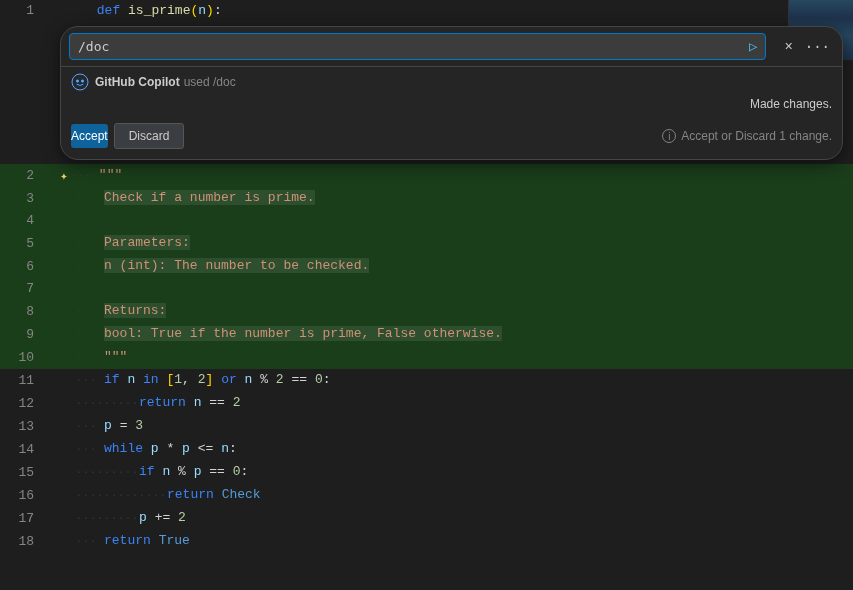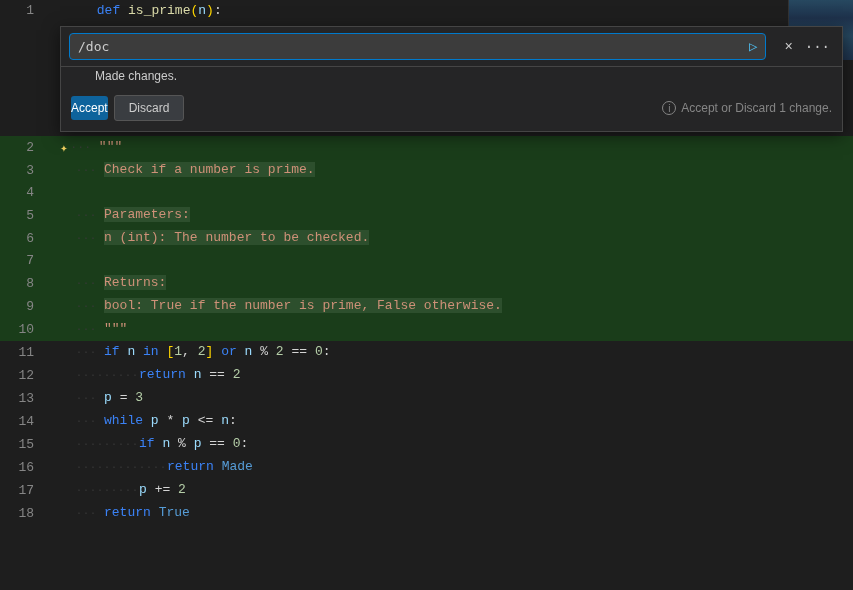--- a/index.html
+++ b/index.html
@@ -45,21 +45,21 @@
       flex: 1;
       line-height: 22px;
       white-space: pre;
     }
 
     
     .copilot-panel {
       position: relative;
       background: #252526;
       border: 1px solid #454545;
-      border-radius: 0;
+      border-radius: 18px;
       margin: 4px 10px 4px 60px;
       z-index: 10;
       box-shadow: 0 4px 16px rgba(0,0,0,0.5);
     }
 
     .copilot-input-row {
       display: flex;
       align-items: center;
       padding: 6px 8px;
       border-bottom: 1px solid #454545;
@@ -135,20 +135,21 @@
       color: #858585;
       font-family: -apple-system, BlinkMacSystemFont, 'Segoe UI', sans-serif;
       font-size: 12px;
     }
 
     .made-changes-row {
       padding: 2px 10px 8px 34px;
       font-family: -apple-system, BlinkMacSystemFont, 'Segoe UI', sans-serif;
       font-size: 12px;
       color: #cccccc;
+      text-align: right;
     }
 
     .buttons-row {
       display: flex;
       align-items: center;
       padding: 4px 10px 10px 10px;
     }
 
     .btn-accept {
       background: #0e639c;
@@ -289,20 +290,31 @@
 
     <div class="copilot-input-row">
       <div class="input-wrapper">
         <input class="copilot-input" type="text" value="/doc" style="">
         <span class="send-icon">▷</span>
       </div>
       <span class="close-icon">×</span>
       <span class="more-icon">···</span>
     </div>
 
+    <div class="copilot-info-row">
+
+      <svg class="copilot-avatar" viewBox="0 0 18 18" fill="none" xmlns="http://www.w3.org/2000/svg">
+        <circle cx="9" cy="9" r="8" fill="#24292e" stroke="#58a6ff" stroke-width="1"></circle>
+        <circle cx="6.5" cy="8" r="1.5" fill="#58a6ff"></circle>
+        <circle cx="11.5" cy="8" r="1.5" fill="#58a6ff"></circle>
+        <path d="M6 11.5 Q9 13.5 12 11.5" stroke="#58a6ff" stroke-width="1" fill="none" stroke-linecap="round"></path>
+      </svg>
+      <span class="copilot-name">GitHub Copilot</span>
+      <span class="copilot-used-text">used /doc</span>
+    </div>
 
     <div class="made-changes-row">Made changes.</div>
 
     <div class="buttons-row">
       <button class="btn-accept">Accept</button>
       <button class="btn-discard">Discard</button>
       <div class="accept-discard-info">
         <span class="info-circle">i</span>
         <span>Accept or Discard 1 change.</span>
       </div>
@@ -391,21 +403,21 @@
       <div class="code-line">
         <span class="line-number">15</span>
         <span class="diff-marker"></span>
         <span style="width: 16px; display: inline-block;"></span>
         <span class="line-content"><span class="dots">·········</span><span class="kw">if</span> <span class="var">n</span> <span class="op">%</span> <span class="var">p</span> <span class="op">==</span> <span class="num">0</span><span class="op">:</span></span>
       </div>
       <div class="code-line">
         <span class="line-number">16</span>
         <span class="diff-marker"></span>
         <span style="width: 16px; display: inline-block;"></span>
-        <span class="line-content"><span class="dots">·············</span><span class="kw">return</span> <span class="bool-val">Made</span></span>
+        <span class="line-content"><span class="dots">·············</span><span class="kw">return</span> <span class="bool-val">Check</span></span>
       </div>
       <div class="code-line">
         <span class="line-number">17</span>
         <span class="diff-marker"></span>
         <span style="width: 16px; display: inline-block;"></span>
         <span class="line-content"><span class="dots">·········</span><span class="var">p</span> <span class="op">+=</span> <span class="num">2</span></span>
       </div>
       <div class="code-line">
         <span class="line-number">18</span>
         <span class="diff-marker"></span>

